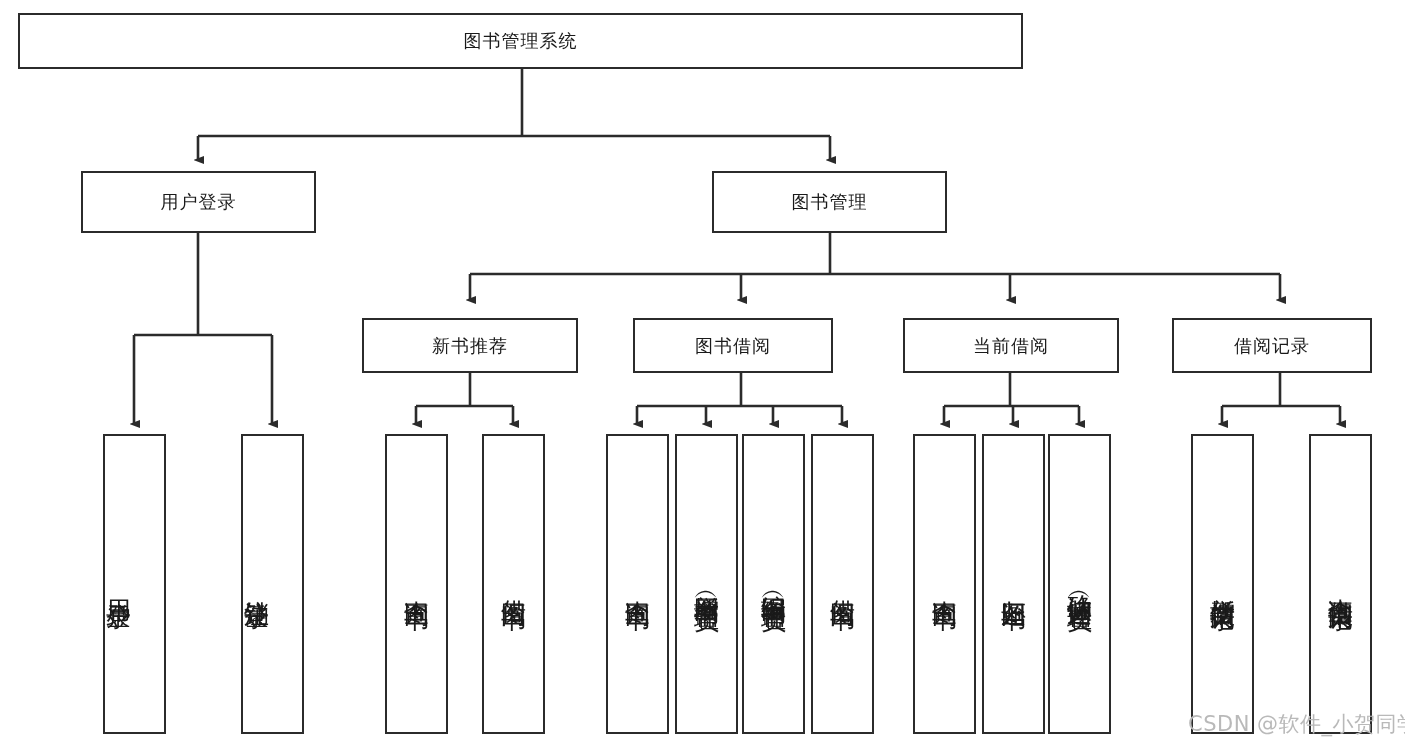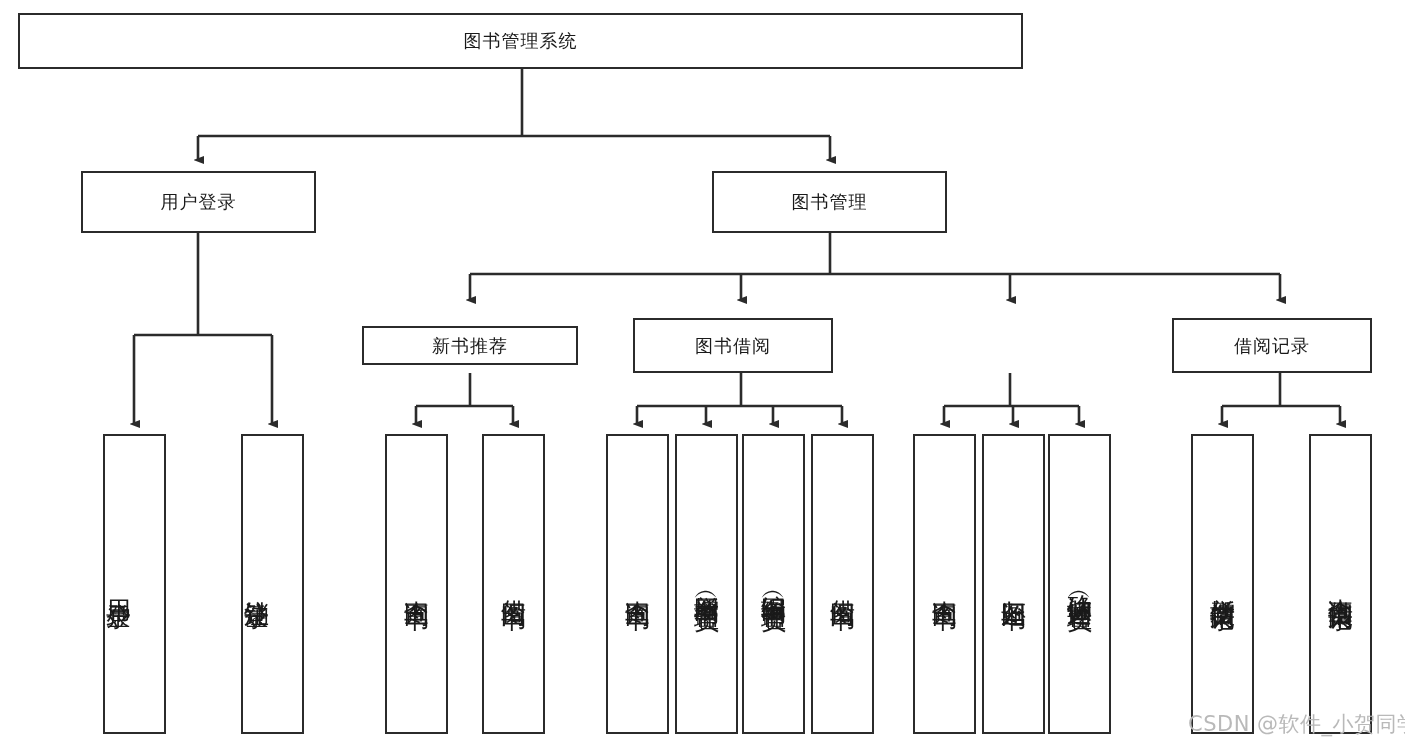--- a/index.html
+++ b/index.html
@@ -124,25 +124,28 @@
     <span class="label">图书管理系统</span>
   </div>
 
   <div class="node horiz" style="left:81px; top:171px; width:235px; height:62px;">
     <span class="label">用户登录</span>
   </div>
   <div class="node horiz" style="left:712px; top:171px; width:235px; height:62px;">
     <span class="label">图书管理</span>
   </div>
 
-  <div class="node horiz" style="left:362px; top:326px; width:216px; height:39px;">
+  <div class="node horiz" style="left:362px; top:318px; width:216px; height:55px;">
     <span class="label">新书推荐</span>
   </div>
   <div class="node horiz" style="left:633px; top:318px; width:200px; height:55px;">
     <span class="label">图书借阅</span>
+  </div>
+  <div class="node horiz" style="left:903px; top:318px; width:216px; height:55px;">
+    <span class="label">当前借阅</span>
   </div>
   <div class="node horiz" style="left:1172px; top:318px; width:200px; height:55px;">
     <span class="label">借阅记录</span>
   </div>
 
   <div class="node vert bottom" style="left:103px; top:434px; width:63px; height:300px;">
     <span class="label">用户登录</span>
   </div>
   <div class="node vert bottom" style="left:241px; top:434px; width:63px; height:300px;">
     <span class="label">注销登录</span>

